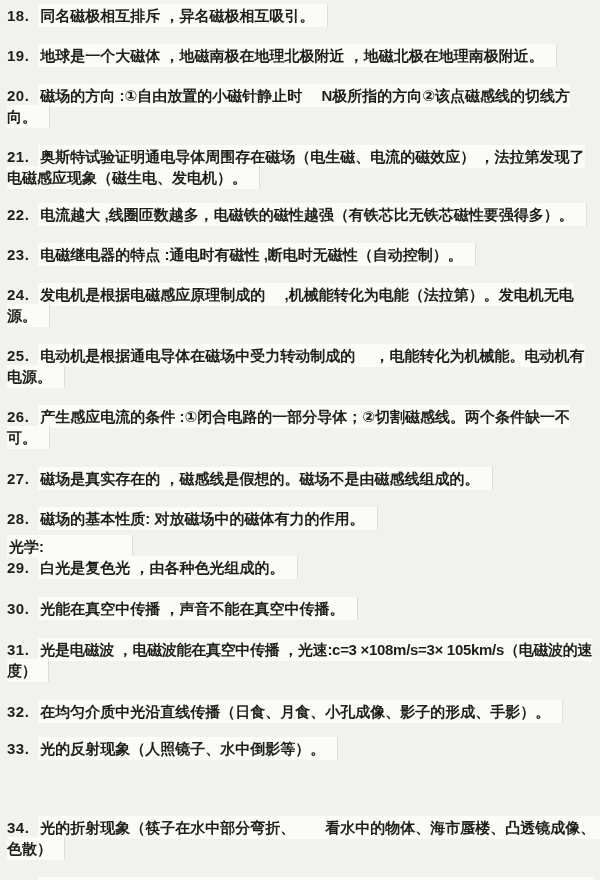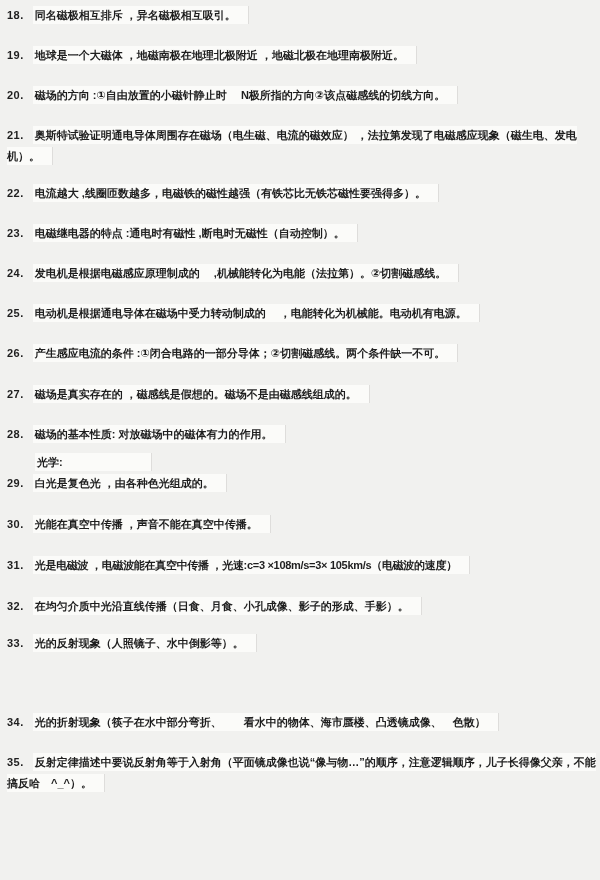--- a/index.html
+++ b/index.html
@@ -11,42 +11,42 @@
     background: var(--page-bg, #f1f1ef);
     font-family: "Liberation Sans", "DejaVu Sans", sans-serif;
   }
   .page {
     box-sizing: border-box;
     width: 600px;
     height: 880px;
     padding: 5px 2px 0 7px;
   }
   .row {
-    font-size: 11px;
+    font-size: 15px;
     line-height: 21px;
     color: var(--text-color, #1e1e1e);
     font-weight: 600;
     margin-bottom: 19px;
     white-space: pre-wrap;
     word-break: break-all;
   }
   .num {
     margin-right: 9px;
     letter-spacing: 0.5px;
   }
   .txt {
     background: var(--line-bg, #fbfbf9);
     border-right: 1px solid var(--edge-color, #dedddb);
     padding: 3px 12px 3px 2px;
   }
   
   .row:nth-child(4)  { margin-bottom: 16px; }   
   .row:nth-child(9)  { margin-bottom: 20px; }   
   .row:nth-child(11) { margin-bottom: 7px; }   
-  .row:nth-child(12) { margin-bottom: 0; margin-left: 28px; }      
+  .row:nth-child(12) { margin-bottom: 0; }      
   .row:nth-child(13),
   .row:nth-child(14),
   .row:nth-child(15) { margin-bottom: 20px; }   
   .row:nth-child(16) { margin-bottom: 16px; }   
   .row:nth-child(17) { margin-bottom: 58px; }   
   .row:nth-child(19) { margin-bottom: 15px; }   
   .row:nth-child(21) { margin-bottom: 0; }      
   
   .row:nth-child(12) .txt { padding-right: 88px; }   
   .row:nth-child(21) .txt { padding-right: 130px; }  
@@ -56,21 +56,21 @@
 <body>
 
 <div class="page">
   <div>
       <div class="row"><span class="num">18.</span><span class="txt">同名磁极相互排斥 ，异名磁极相互吸引。</span></div>
       <div class="row"><span class="num">19.</span><span class="txt">地球是一个大磁体 ，地磁南极在地理北极附近 ，地磁北极在地理南极附近。</span></div>
       <div class="row"><span class="num">20.</span><span class="txt">磁场的方向 :①自由放置的小磁针静止时　 N极所指的方向②该点磁感线的切线方向。</span></div>
       <div class="row"><span class="num">21.</span><span class="txt">奥斯特试验证明通电导体周围存在磁场（电生磁、电流的磁效应） ，法拉第发现了电磁感应现象（磁生电、发电机）。</span></div>
       <div class="row"><span class="num">22.</span><span class="txt">电流越大 ,线圈匝数越多，电磁铁的磁性越强（有铁芯比无铁芯磁性要强得多）。</span></div>
       <div class="row"><span class="num">23.</span><span class="txt">电磁继电器的特点 :通电时有磁性 ,断电时无磁性（自动控制）。</span></div>
-      <div class="row"><span class="num">24.</span><span class="txt">发电机是根据电磁感应原理制成的　 ,机械能转化为电能（法拉第）。②切割磁感线。</span></div>
+      <div class="row"><span class="num">24.</span><span class="txt">发电机是根据电磁感应原理制成的　 ,机械能转化为电能（法拉第）。发电机无电源。</span></div>
       <div class="row"><span class="num">25.</span><span class="txt">电动机是根据通电导体在磁场中受力转动制成的　 ，电能转化为机械能。电动机有电源。</span></div>
       <div class="row"><span class="num">26.</span><span class="txt">产生感应电流的条件 :①闭合电路的一部分导体；②切割磁感线。两个条件缺一不可。</span></div>
       <div class="row"><span class="num">27.</span><span class="txt">磁场是真实存在的 ，磁感线是假想的。磁场不是由磁感线组成的。</span></div>
       <div class="row"><span class="num">28.</span><span class="txt">磁场的基本性质: 对放磁场中的磁体有力的作用。</span></div>
       <div class="row"><span class="txt">光学:</span></div>
       <div class="row"><span class="num">29.</span><span class="txt">白光是复色光 ，由各种色光组成的。</span></div>
       <div class="row"><span class="num">30.</span><span class="txt">光能在真空中传播 ，声音不能在真空中传播。</span></div>
       <div class="row"><span class="num">31.</span><span class="txt">光是电磁波 ，电磁波能在真空中传播 ，光速:c=3 ×108m/s=3× 105km/s（电磁波的速度）</span></div>
       <div class="row"><span class="num">32.</span><span class="txt">在均匀介质中光沿直线传播（日食、月食、小孔成像、影子的形成、手影）。</span></div>
       <div class="row"><span class="num">33.</span><span class="txt">光的反射现象（人照镜子、水中倒影等）。</span></div>

